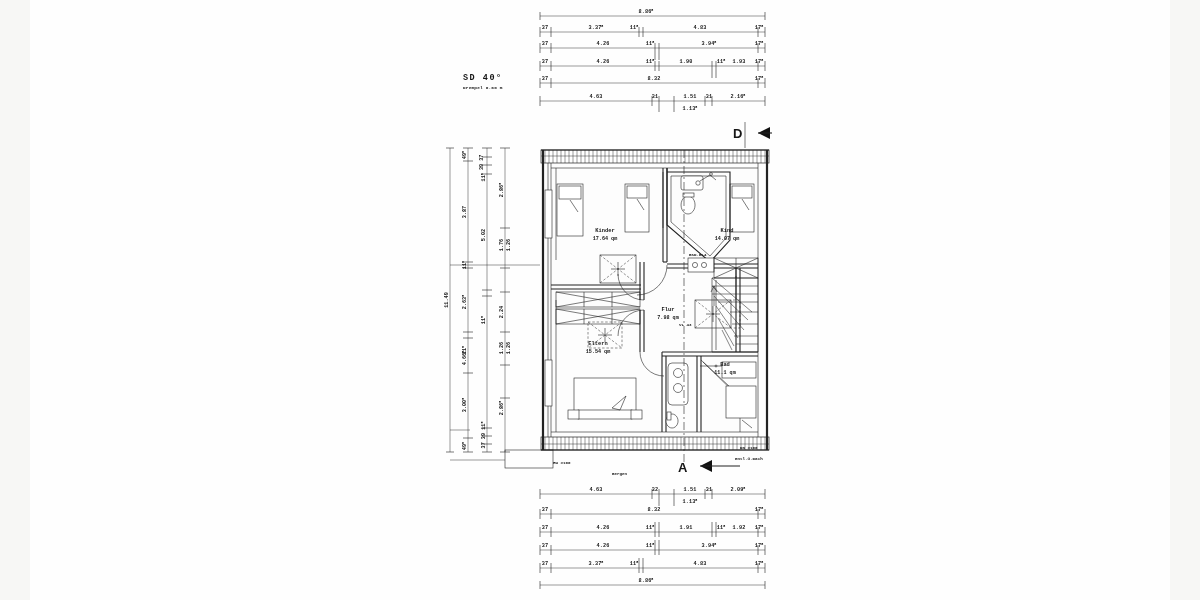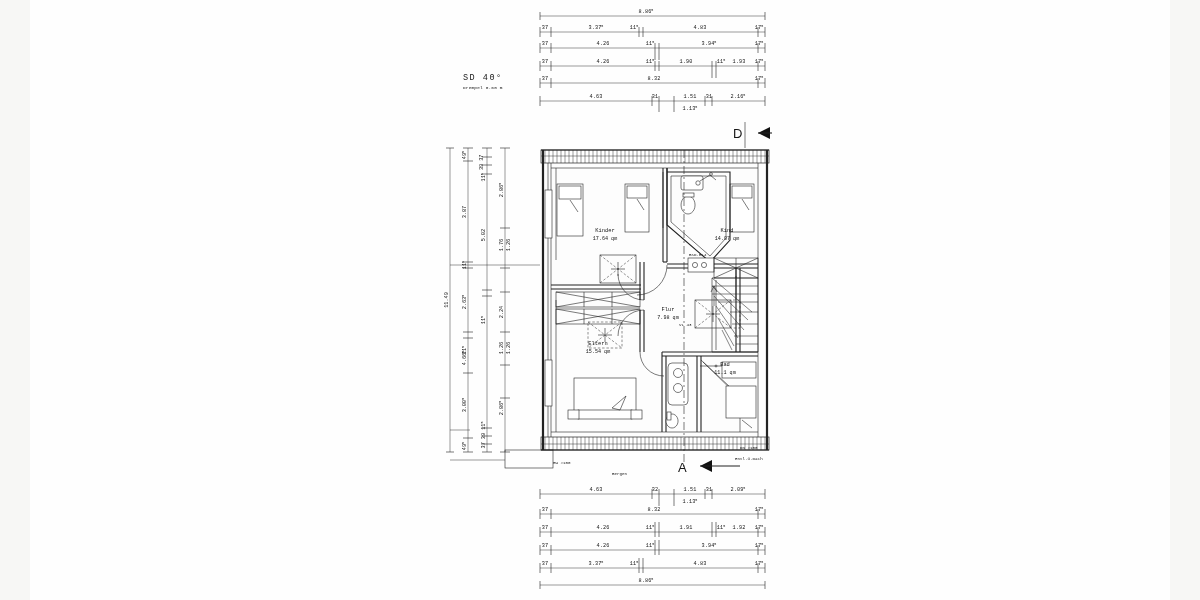--- a/index.html
+++ b/index.html
@@ -1,21 +1,21 @@
 <!DOCTYPE html>
 <html><head>
 <meta charset="utf-8">
 <style>
   html,body{margin:0;padding:0;background:#ffffff;}
   body{
     width:1200px;height:600px;overflow:hidden;position:relative;
     font-family:"Liberation Mono","DejaVu Sans Mono",monospace;
     color:#1a1a1a;
   }
-  #sheet{position:absolute;inset:0;background:#fefefe;}
+  #sheet{position:absolute;inset:0;background:#fefefe;font-weight:bold;}
 
   
   .scan-tint{position:absolute;background:#f7f7f5;pointer-events:none;}
 
   svg{position:absolute;top:0;left:0;width:1200px;height:600px;overflow:visible;}
 
   text{font-family:"Liberation Mono","DejaVu Sans Mono",monospace;fill:#161616;}
   .dimtxt{font-size:5.2px;letter-spacing:.1px;}
   .dimsup{font-size:3.4px;}
   .roomname{font-size:5.4px;}

